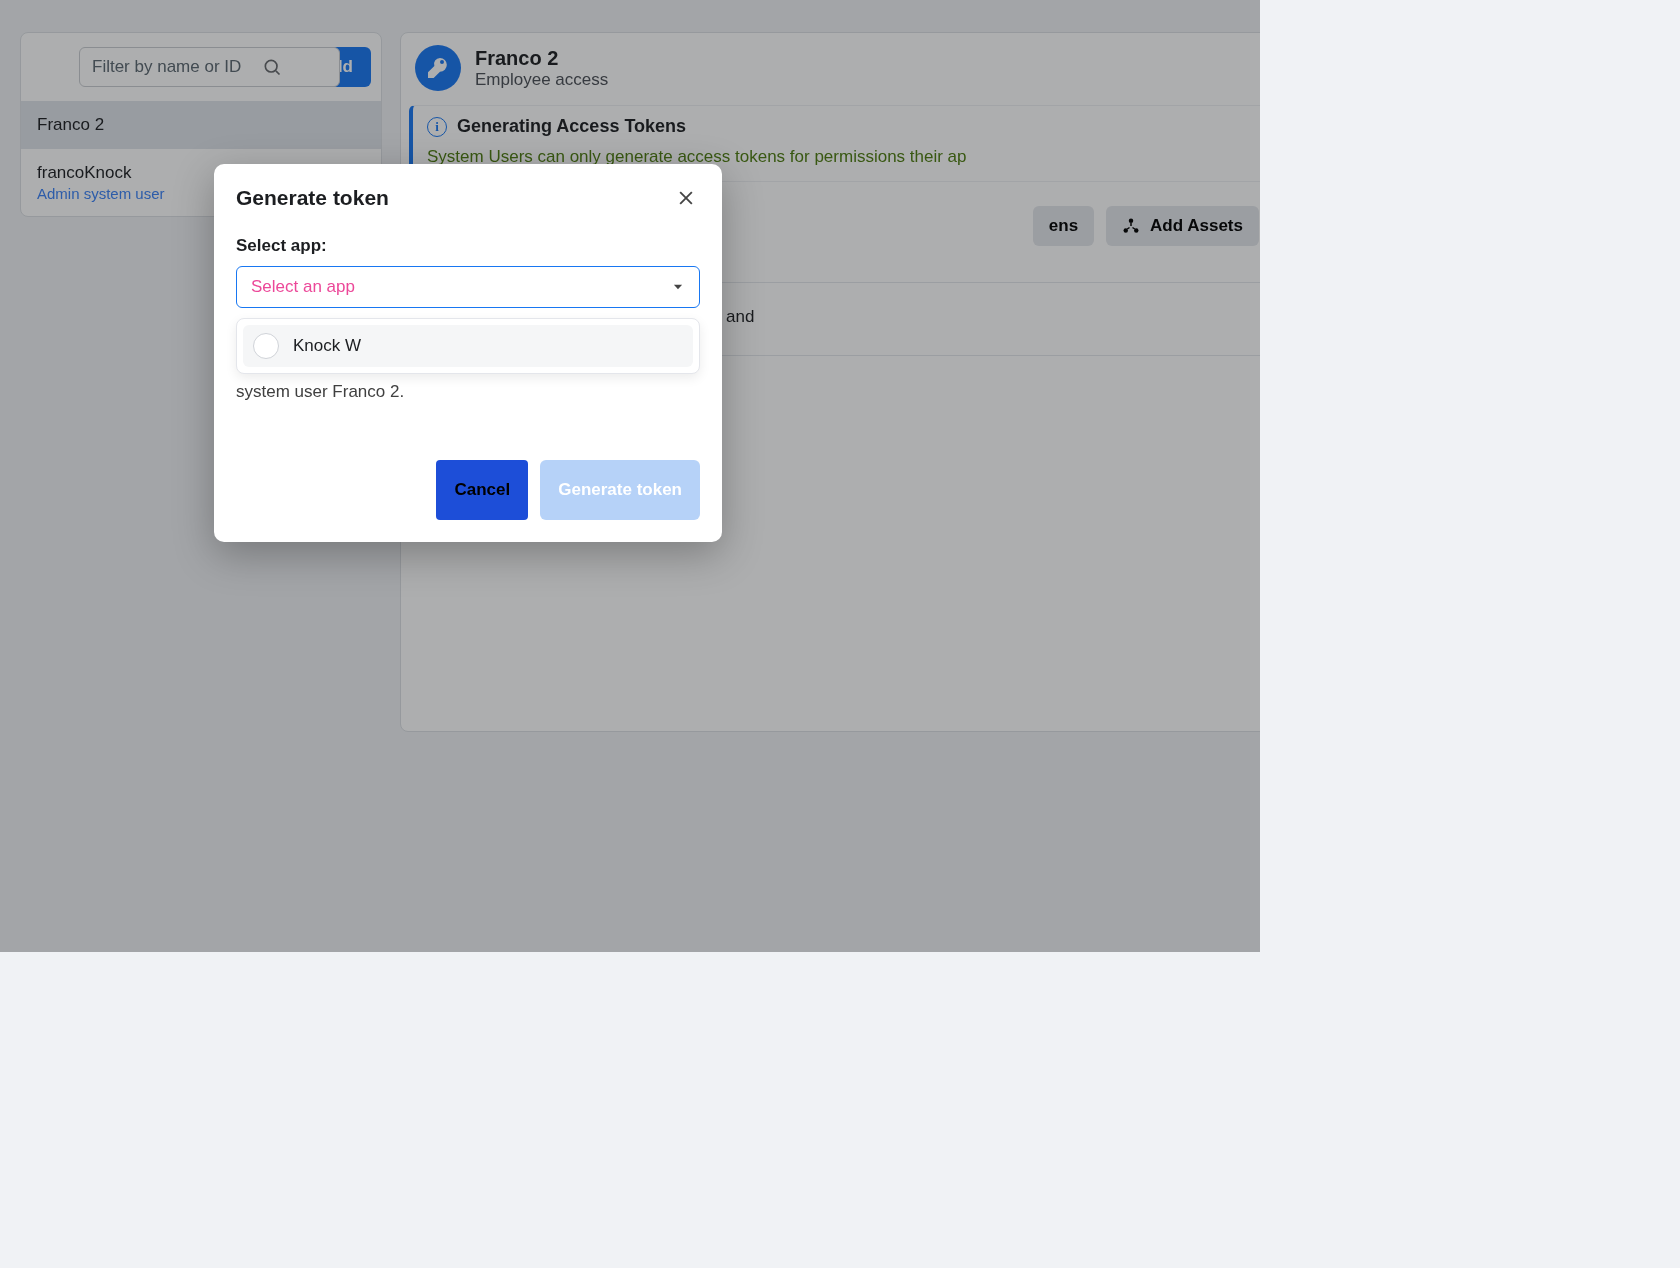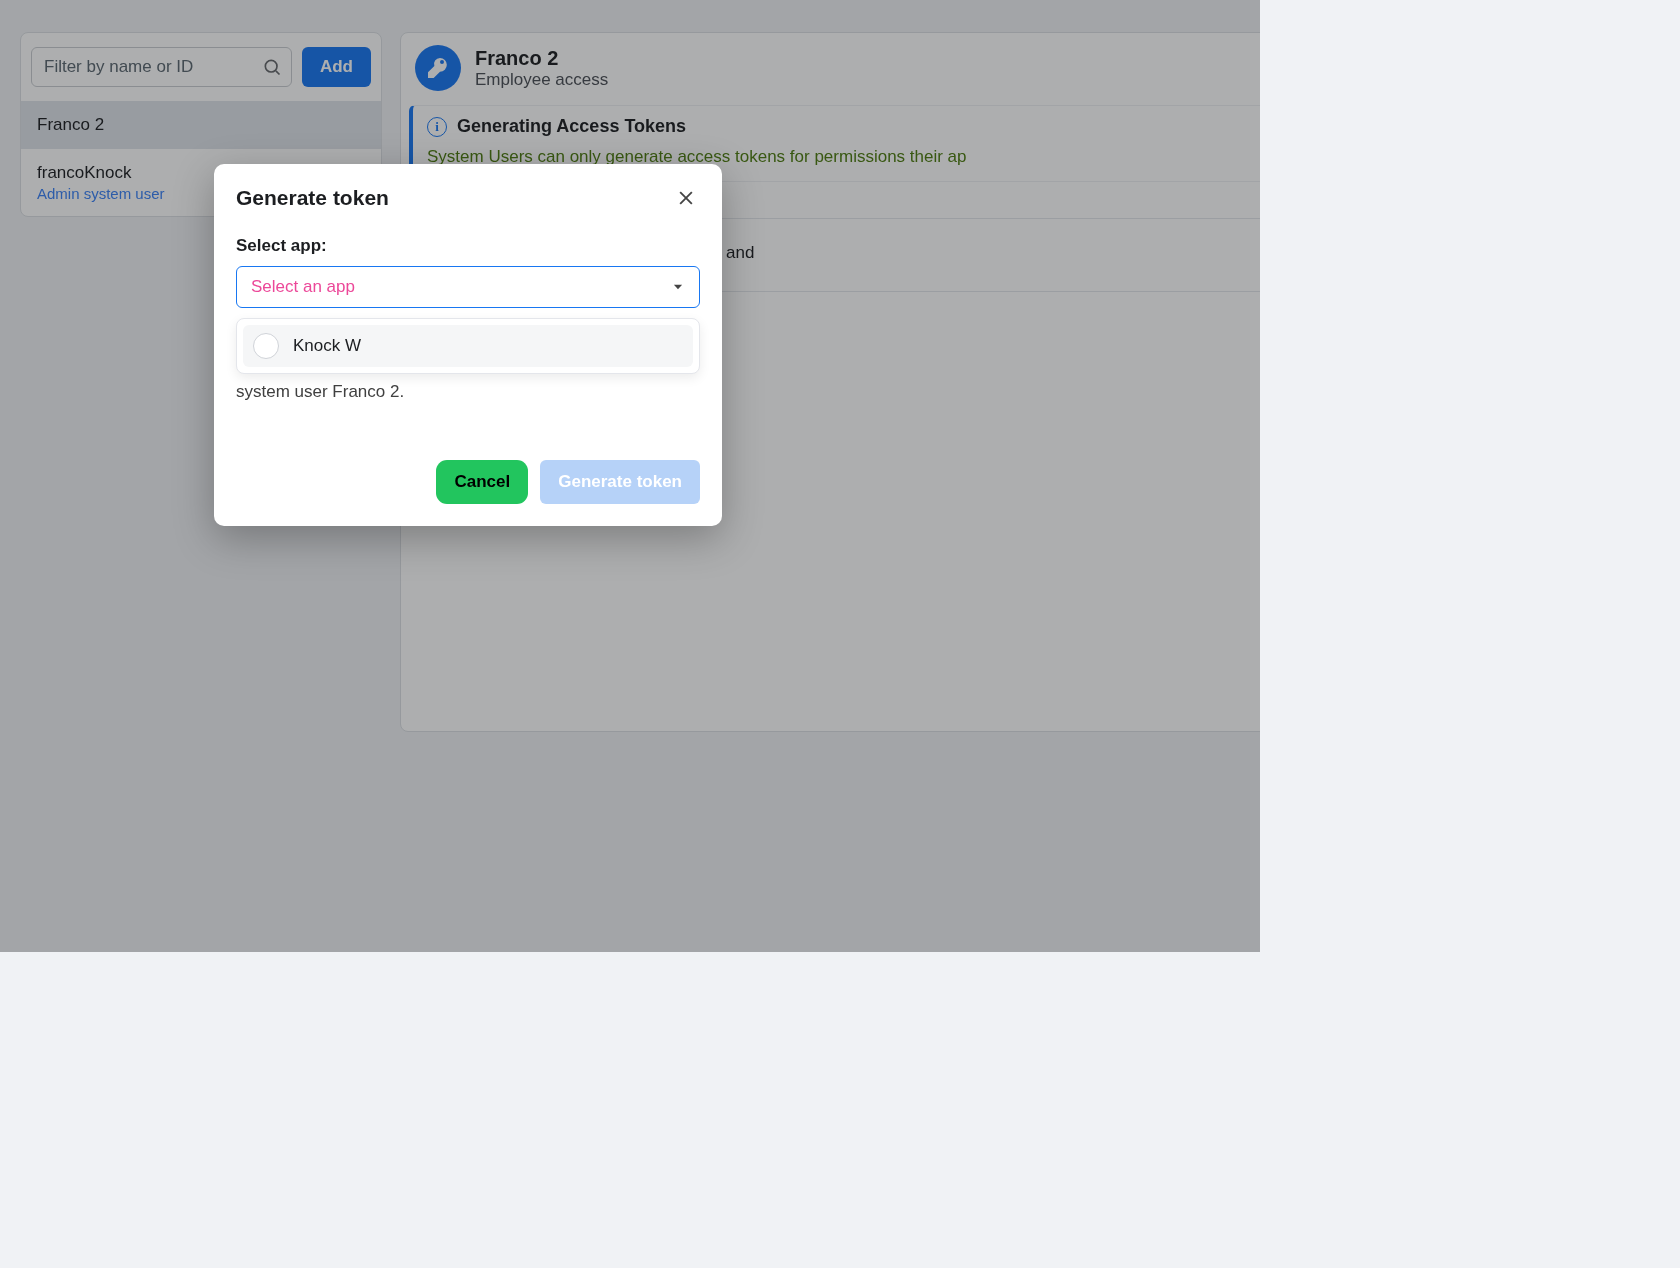--- a/index.html
+++ b/index.html
@@ -37,20 +37,21 @@
   }
   .filter-input {
     width: 100%;
     height: 40px;
     border: 1px solid #c9ccd1;
     border-radius: 6px;
     padding: 0 40px 0 12px;
     font-size: 17px;
     background: #fff;
     color: #333;
+    margin-left: 48px;
   }
   .filter-input::placeholder { color: #5b6770; }
   .search-icon {
     position: absolute;
     right: 10px;
     top: 50%;
     transform: translateY(-50%);
     color: #65676b;
   }
   .add-btn {
@@ -204,22 +205,22 @@
   }
   .opt-label { font-size: 17px; }
   .ghost-text {
     margin-top: 8px; color: #404040; font-size: 17px;
   }
   .modal-actions {
     display: flex; justify-content: flex-end; gap: 12px;
     margin-top: 58px;
   }
   .btn-secondary {
-    background: #22c55e; border: none; border-radius: 11px;
-    padding: 4px 18px; font-size: 17px; font-weight: 600; cursor: pointer;
+    background: #1d4ed8; border: none; border-radius: 4px;
+    padding: 20px 18px; font-size: 17px; font-weight: 600; cursor: pointer;
   }
   .btn-primary-disabled {
     background: #b6d2f8; color: #fff; border: none; border-radius: 6px;
     padding: 12px 18px; font-size: 17px; font-weight: 700; cursor: not-allowed;
   }
 
   svg { display: block; }
 </style>
 </head>
 <body>
@@ -262,20 +263,36 @@
   </div>
 
   <div class="info-banner">
     <div class="row1">
       <span class="info-icon">i</span>
       <span class="bt">Generating Access Tokens</span>
     </div>
     <div class="desc">System Users can only generate access tokens for permissions their ap</div>
   </div>
 
+  <div class="action-row">
+    <button class="chip-btn">
+      <span>ens</span>
+    </button>
+    <button class="chip-btn">
+      <span>
+        <svg width="18" height="18" viewBox="0 0 24 24" fill="currentColor">
+          <circle cx="12" cy="5" r="3"></circle>
+            <circle cx="5" cy="18" r="3"></circle>
+            <circle cx="19" cy="18" r="3"></circle>
+          <path d="M12 8v4M10 14l-3 2M14 14l3 2" stroke="currentColor" stroke-width="2" fill="none"></path>
+        </svg>
+      </span>
+      <span>Add Assets</span>
+    </button>
+  </div>
 
   <div class="section-divider"></div>
 
   <div class="body-copy">tem User) can access. View and </div>
 
   <div class="hr2"></div>
 
   <div class="apps-title">Apps</div>
   <div class="app-row">
     <span class="app-icon">

